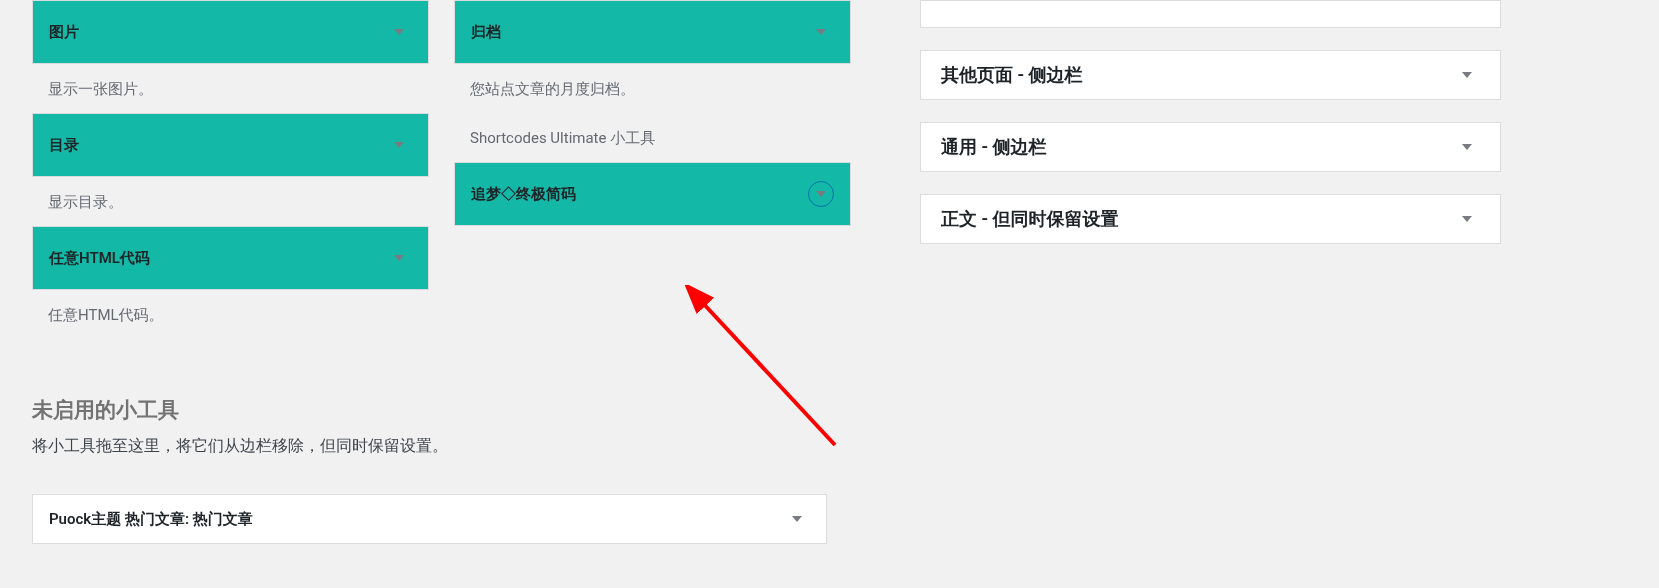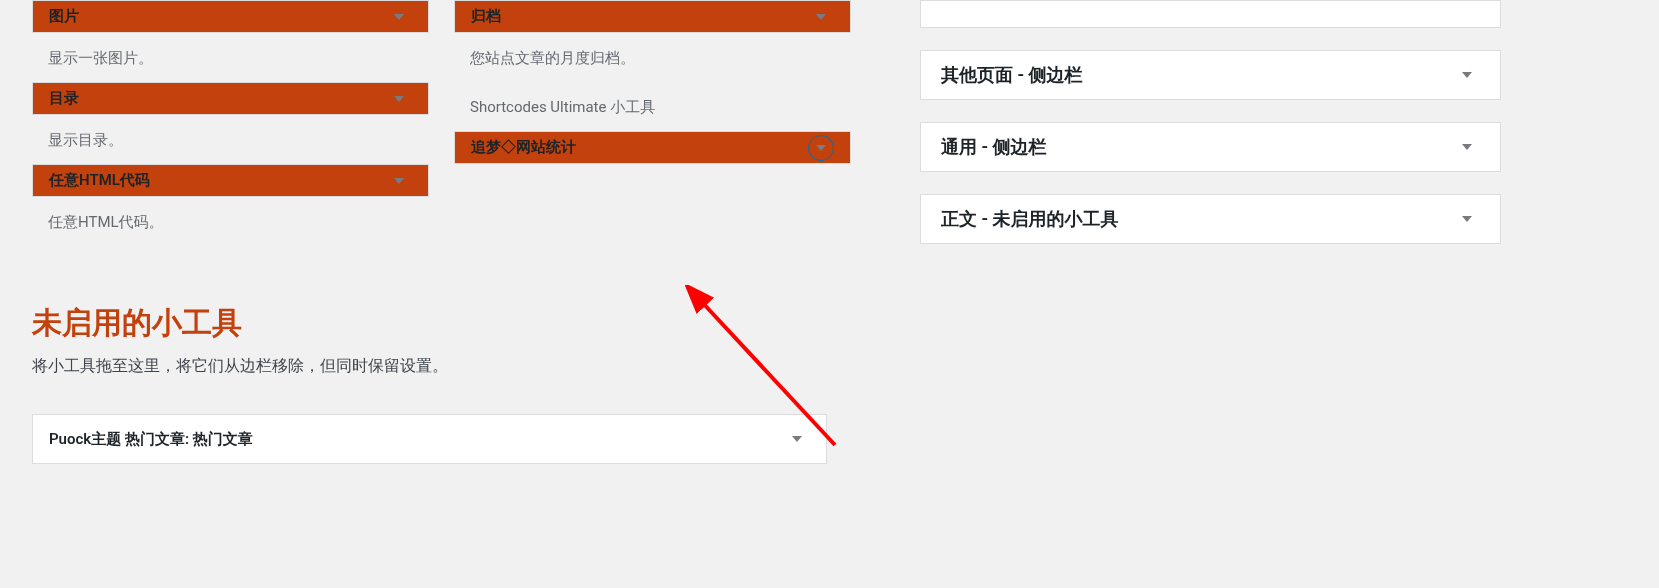--- a/index.html
+++ b/index.html
@@ -24,23 +24,23 @@
       width: 860px;
     }
     .widget-columns {
       display: flex;
       gap: 25px;
     }
     .widget-column {
       width: 397px;
     }
     .widget-box {
-      background: #c2410c;
+      background: #14b8a6;
       border: 1px solid #dcdcde;
-      height: 33px;
+      height: 64px;
       display: flex;
       align-items: center;
       justify-content: space-between;
       padding: 0 16px;
       cursor: pointer;
     }
     .widget-box.highlighted .expand-btn {
       border: 1px solid #0073aa;
       border-radius: 50%;
       width: 26px;
@@ -67,23 +67,23 @@
       justify-content: center;
     }
     .chevron-down {
       width: 0;
       height: 0;
       border-left: 5px solid transparent;
       border-right: 5px solid transparent;
       border-top: 6px solid #787c82;
     }
     .section-heading {
-      font-size: 30px;
+      font-size: 21px;
       font-weight: 600;
-      color: #c2410c;
+      color: #737373;
       margin: 57px 0 12px 0;
     }
     .section-desc {
       font-size: 16px;
       color: #3c434a;
       margin-bottom: 37px;
     }
     .full-width-box {
       background: #fff;
       border: 1px solid #dcdcde;
@@ -165,21 +165,21 @@
           <span class="widget-title">归档</span>
           <span class="expand-btn">
               <span class="chevron-down"></span>
             </span>
         </div>
         <div class="widget-desc">您站点文章的月度归档。</div>
 
         <div class="widget-desc">Shortcodes Ultimate 小工具</div>
 
         <div class="widget-box highlighted">
-          <span class="widget-title">追梦◇网站统计</span>
+          <span class="widget-title">追梦◇终极简码</span>
           <span class="expand-btn">
               <span class="chevron-down"></span>
             </span>
         </div>
       </div>
     </div>
 
     <h2 class="section-heading">未启用的小工具</h2>
     <p class="section-desc">将小工具拖至这里，将它们从边栏移除，但同时保留设置。</p>
 
@@ -201,21 +201,21 @@
           <span class="chevron-down"></span>
         </span>
     </div>
     <div class="sidebar-box">
       <span class="sidebar-title">通用 - 侧边栏</span>
       <span class="expand-btn">
           <span class="chevron-down"></span>
         </span>
     </div>
     <div class="sidebar-box">
-      <span class="sidebar-title">正文 - 未启用的小工具</span>
+      <span class="sidebar-title">正文 - 但同时保留设置</span>
       <span class="expand-btn">
           <span class="chevron-down"></span>
         </span>
     </div>
   </div>
 </div>
 
 <svg class="arrow-svg" viewBox="0 0 180 175">
   <defs>
     <marker id="arrowhead" markerWidth="10" markerHeight="10" refX="2" refY="3" orient="auto">

